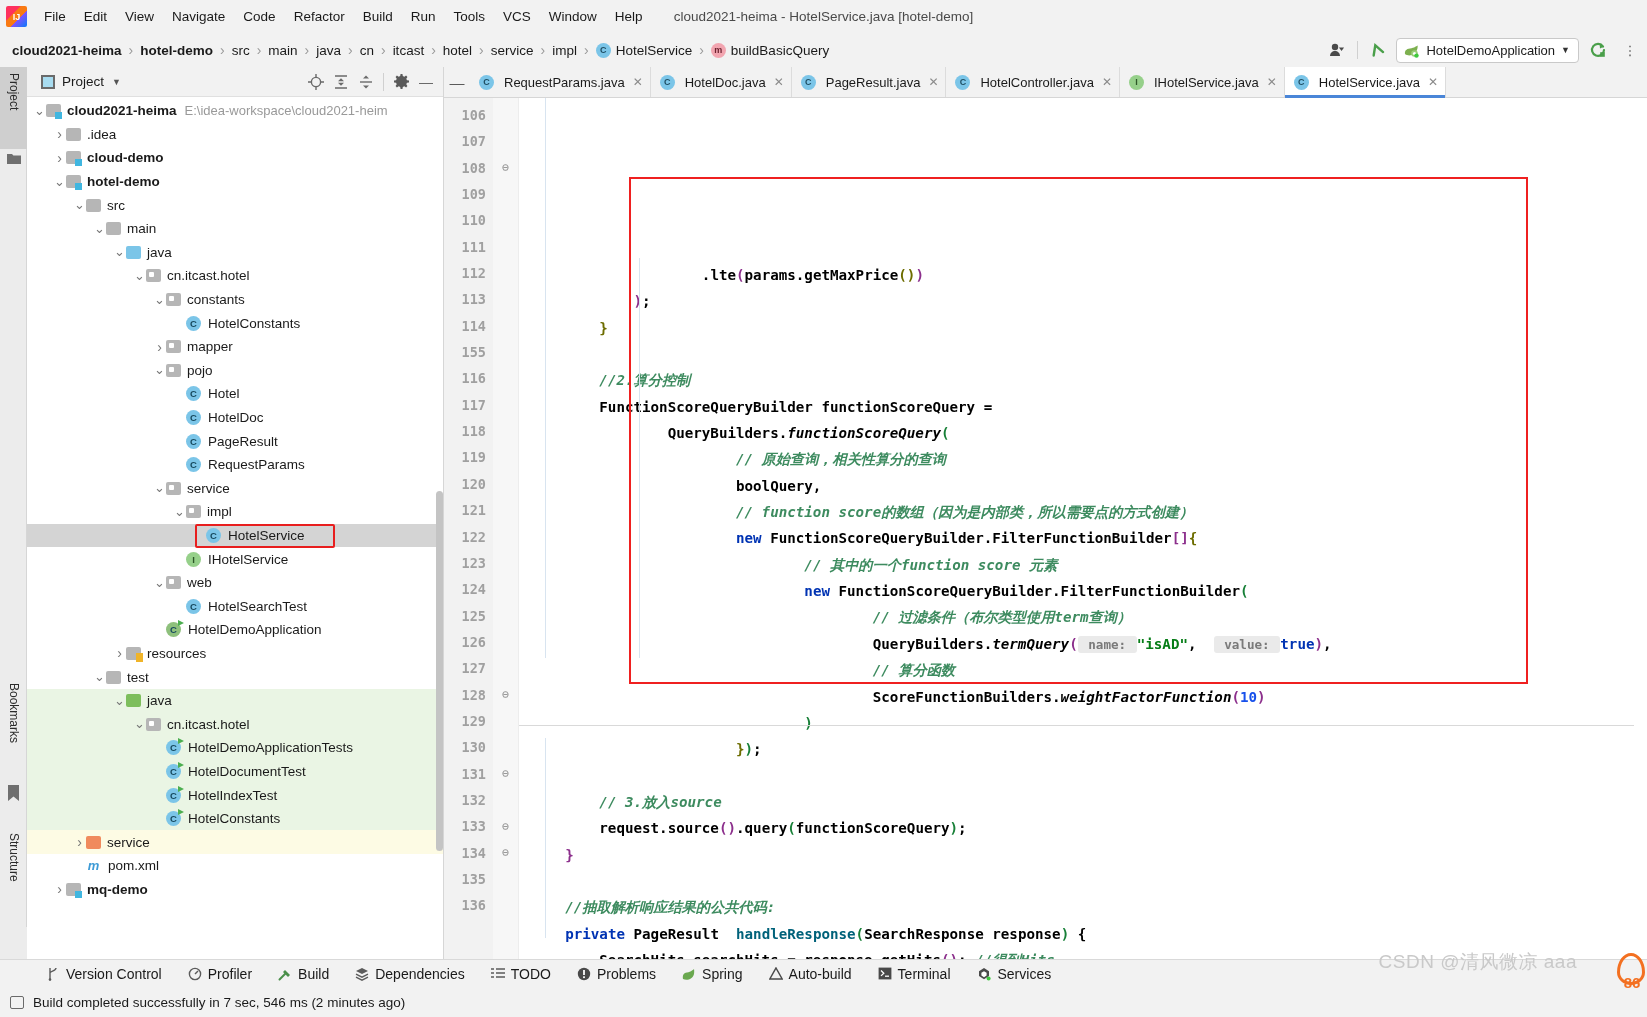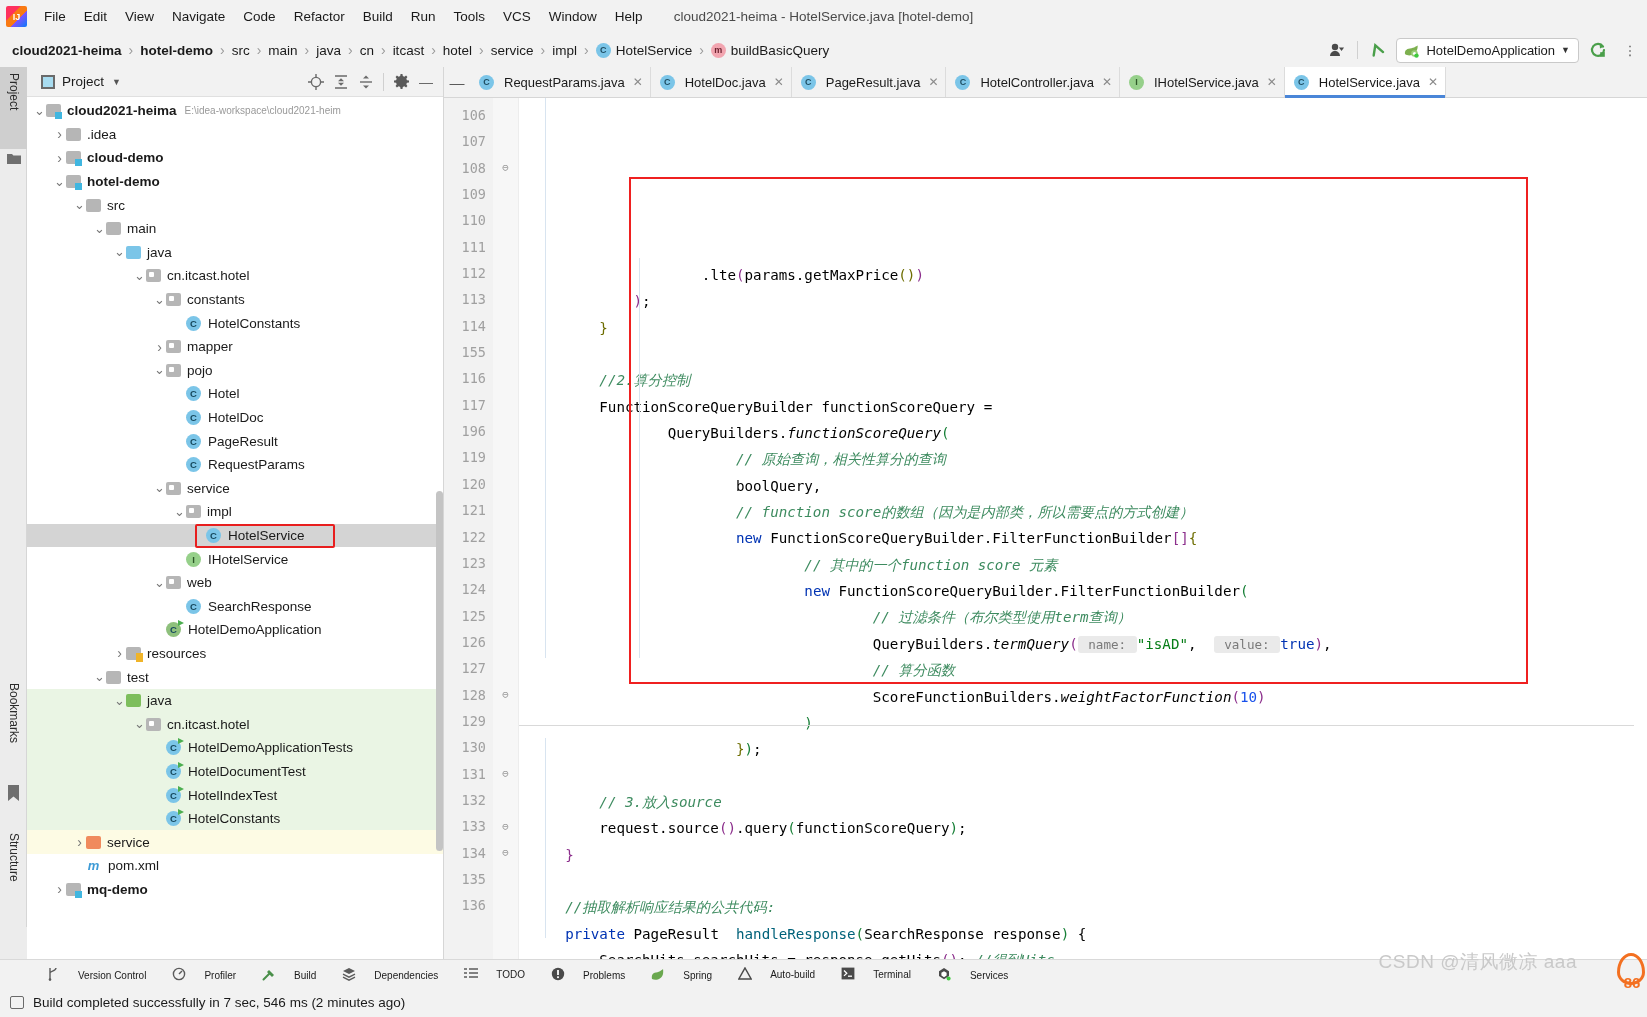--- a/index.html
+++ b/index.html
@@ -110,21 +110,21 @@
   .ph-tools{ margin-left:auto; display:flex; align-items:center; gap:3px; color:#6a6a6a; }
   .ph-tool{ width:22px;height:22px;display:flex;align-items:center;justify-content:center;font-size:14px;}
 
   .tree{ flex:1 1 auto; overflow:hidden; position:relative; padding-top:2px; font-size:13.5px;}
   .trow{ height:23.6px; display:flex; align-items:center; white-space:nowrap; position:relative;}
   .trow .arrow{
     width:13px; text-align:center; color:#777; font-size:9px; flex:0 0 auto;
   }
   .trow .tlabel{ margin-left:2px; }
   .trow.bold .tlabel{ font-weight:bold; }
-  .trow .path{ color:#999; margin-left:8px; font-size:10px; }
+  .trow .path{ color:#999; margin-left:8px; font-size:13px; }
   .trow.sel{ background:#d4d4d4; }
   .trow.greenbg{ background:#eaf5e4; }
   .trow.yellowbg{ background:#fdfbe4; }
 
   .fold{
     width:15px;height:13px;border-radius:2px 2px 2px 2px;flex:0 0 auto;
     background:#b6b6b6; position:relative; margin-right:4px;
   }
   .fold.mod:after{ content:""; position:absolute; right:-1px; bottom:-2px; width:7px;height:7px;background:#40b6e0; }
   .fold.src{ background:#7bc5e8; }
@@ -172,20 +172,21 @@
   .etab.active{ background:#fff; }
   .etab.active:after{
     content:""; position:absolute;left:0;right:0;bottom:-1px;height:3px;background:#4a86d8;
   }
   .etab .x{ color:#8a8a8a; font-size:12px; margin-left:3px; }
 
   .code-area{
     flex:1 1 auto; display:flex; position:relative; overflow:hidden;
     font-family:"DejaVu Sans Mono","Liberation Mono",monospace;
     font-size:14.2px;
+    font-weight:bold;
   }
   .gutter{
     width:49px; flex:0 0 auto; background:#f2f2f2; border-right:0px solid #e0e0e0;
     text-align:right; color:#a0a0a0; padding-top:4px;
   }
   .gline{ height:26.35px; line-height:26.35px; padding-right:7px; font-size:13.5px; position:relative;}
   .gline .at{ position:absolute; right:-18px; color:#3a3a3a; font-size:12px; }
   .foldcol{
     width:26px; flex:0 0 auto; background:#f7f7f7; position:relative; padding-top:4px;
     border-right:1px solid #ededed;
@@ -224,21 +225,21 @@
     position:absolute; top:31px; right:0; bottom:0; width:13px; background:#fff;
   }
 
   
   .toolwin-bar{
     position:absolute; left:0; right:0; bottom:30px; height:28px;
     background:#f2f2f2; border-top:1px solid #d9d9d9;
     display:flex; align-items:center; padding-left:34px; gap:0;
   }
   .tw-item{
-    display:flex;align-items:flex-end;gap:18px;padding:0 13px;font-size:10px;white-space:nowrap;
+    display:flex;align-items:center;gap:6px;padding:0 13px;font-size:14px;white-space:nowrap;
   }
   .tw-gl{ color:#5b5b5b; font-size:13px; display:inline-flex;align-items:center;}
   .statusbar{
     position:absolute; left:0; right:0; bottom:0; height:30px;
     background:#f2f2f2; display:flex; align-items:center; padding-left:10px;
     font-size:13.5px; color:#1a1a1a; gap:9px;
   }
   .sb-glyph{
     width:14px;height:13px;border:1.4px solid #6a6a6a;border-radius:2px;flex:0 0 auto;
   }
@@ -538,21 +539,21 @@
           <span class="tlabel">IHotelService</span>
         </div>
         <div class="trow" style="padding-left: 126px;">
           <span class="arrow" style="font-size: 13px; line-height: 10px;">⌄</span>
           <span class="fold pkg"></span>
           <span class="tlabel">web</span>
         </div>
         <div class="trow" style="padding-left: 146px;">
           <span class="arrow"></span>
           <span class="cls-ic">C</span>
-          <span class="tlabel">SearchResponse</span>
+          <span class="tlabel">HotelSearchTest</span>
         </div>
         <div class="trow" style="padding-left: 126px;">
           <span class="arrow"></span>
           <span class="cls-ic spring run">C</span>
           <span class="tlabel">HotelDemoApplication</span>
         </div>
         <div class="trow" style="padding-left: 86px;">
           <span class="arrow" style="font-size: 14px;">›</span>
           <span class="fold res"></span>
           <span class="tlabel">resources</span>
@@ -656,21 +657,21 @@
           <div class="gline">108</div>
           <div class="gline">109</div>
           <div class="gline">110</div>
           <div class="gline">111</div>
           <div class="gline">112</div>
           <div class="gline">113</div>
           <div class="gline">114</div>
           <div class="gline">155</div>
           <div class="gline">116</div>
           <div class="gline">117</div>
-          <div class="gline">196</div>
+          <div class="gline">118</div>
           <div class="gline">119</div>
           <div class="gline">120</div>
           <div class="gline">121</div>
           <div class="gline">122</div>
           <div class="gline">123</div>
           <div class="gline">124</div>
           <div class="gline">125</div>
           <div class="gline">126</div>
           <div class="gline">127</div>
           <div class="gline">128</div>

